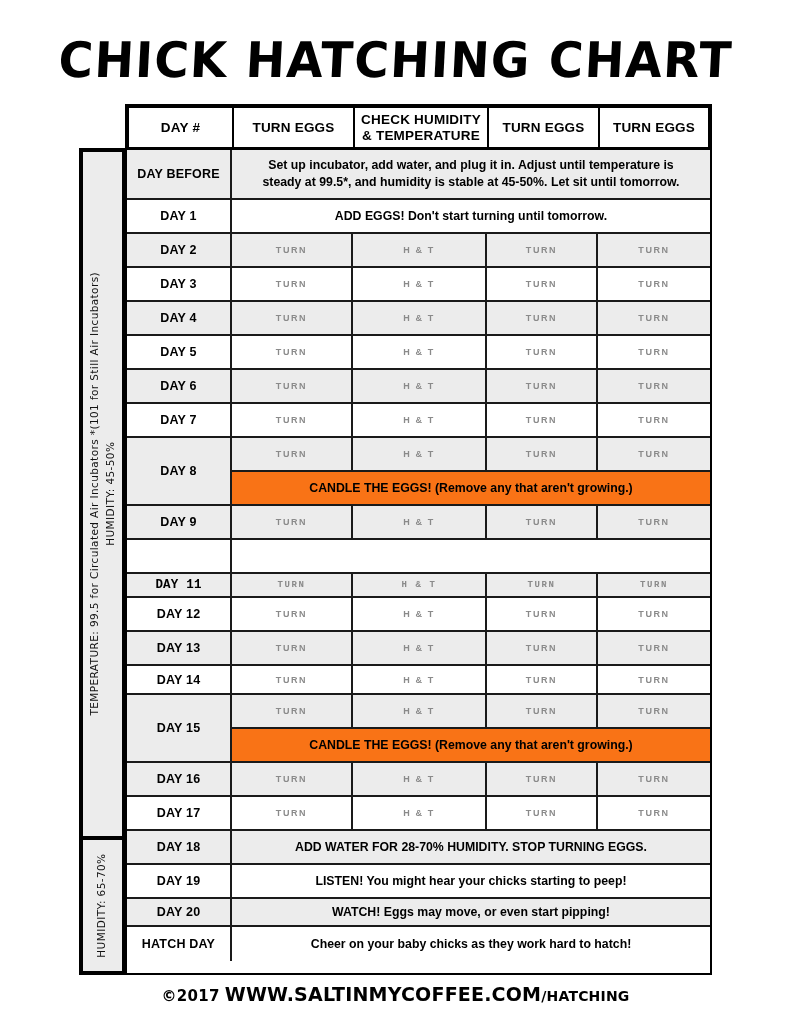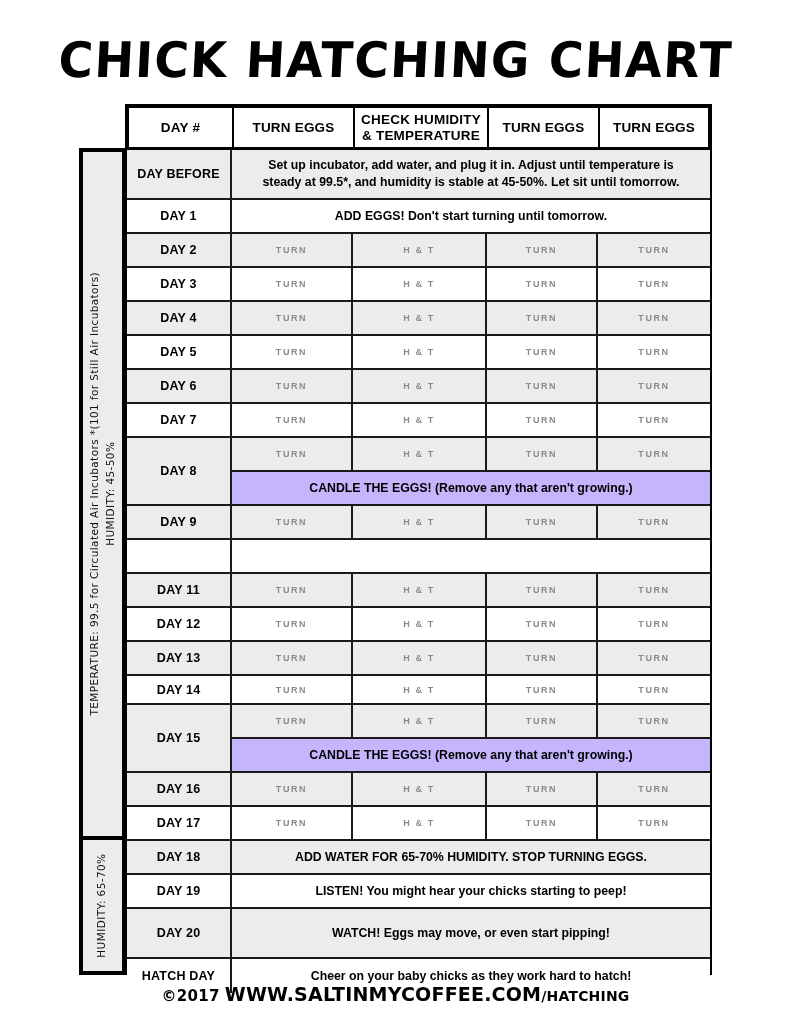--- a/index.html
+++ b/index.html
@@ -179,21 +179,21 @@
     flex: 1;
     display: flex;
     flex-direction: column;
   }
   .candle-stack .quad {
     flex: 0 0 34px;
     border-bottom: 2px solid #1a1a1a;
   }
   .candle-msg {
     flex: 1;
-    background: #c4b5fd;
+    background: #f97316;
     display: flex;
     align-items: center;
     justify-content: center;
     font-weight: bold;
     font-size: 12.3px;
     color: #000000;
     text-align: center;
   }
 
   
@@ -331,21 +331,21 @@
         </div>
         <div class="row white" style="height: 34px; flex-direction: column;">
           <div class="daycell">DAY 10</div>
           <div class="quad">
             <div class="qc c1">TURN</div>
             <div class="qc c2">H &amp; T</div>
             <div class="qc c3">TURN</div>
             <div class="qc c4">TURN</div>
           </div>
         </div>
-        <div class="row shade" style="height: 34px;">
+        <div class="row shade" style="height: 24px; font-family: Liberation Mono, monospace;">
           <div class="daycell">DAY 11</div>
           <div class="quad">
             <div class="qc c1">TURN</div>
             <div class="qc c2">H &amp; T</div>
             <div class="qc c3">TURN</div>
             <div class="qc c4">TURN</div>
           </div>
         </div>
         <div class="row white" style="height: 34px;">
           <div class="daycell">DAY 12</div>
@@ -399,27 +399,27 @@
           <div class="daycell">DAY 17</div>
           <div class="quad">
             <div class="qc c1">TURN</div>
             <div class="qc c2">H &amp; T</div>
             <div class="qc c3">TURN</div>
             <div class="qc c4">TURN</div>
           </div>
         </div>
         <div class="row shade" style="height: 34px;">
           <div class="daycell">DAY 18</div>
-          <div class="full">ADD WATER FOR 65-70% HUMIDITY. STOP TURNING EGGS.</div>
+          <div class="full">ADD WATER FOR 28-70% HUMIDITY. STOP TURNING EGGS.</div>
         </div>
         <div class="row white" style="height: 34px;">
           <div class="daycell">DAY 19</div>
           <div class="full">LISTEN! You might hear your chicks starting to peep!</div>
         </div>
-        <div class="row shade" style="height: 50px;">
+        <div class="row shade" style="height: 28px;">
           <div class="daycell">DAY 20</div>
           <div class="full">WATCH! Eggs may move, or even start pipping!</div>
         </div>
         <div class="row white" style="height: 34px;">
           <div class="daycell">HATCH DAY</div>
           <div class="full">Cheer on your baby chicks as they work hard to hatch!</div>
         </div>
       </div>
 
   </div>

